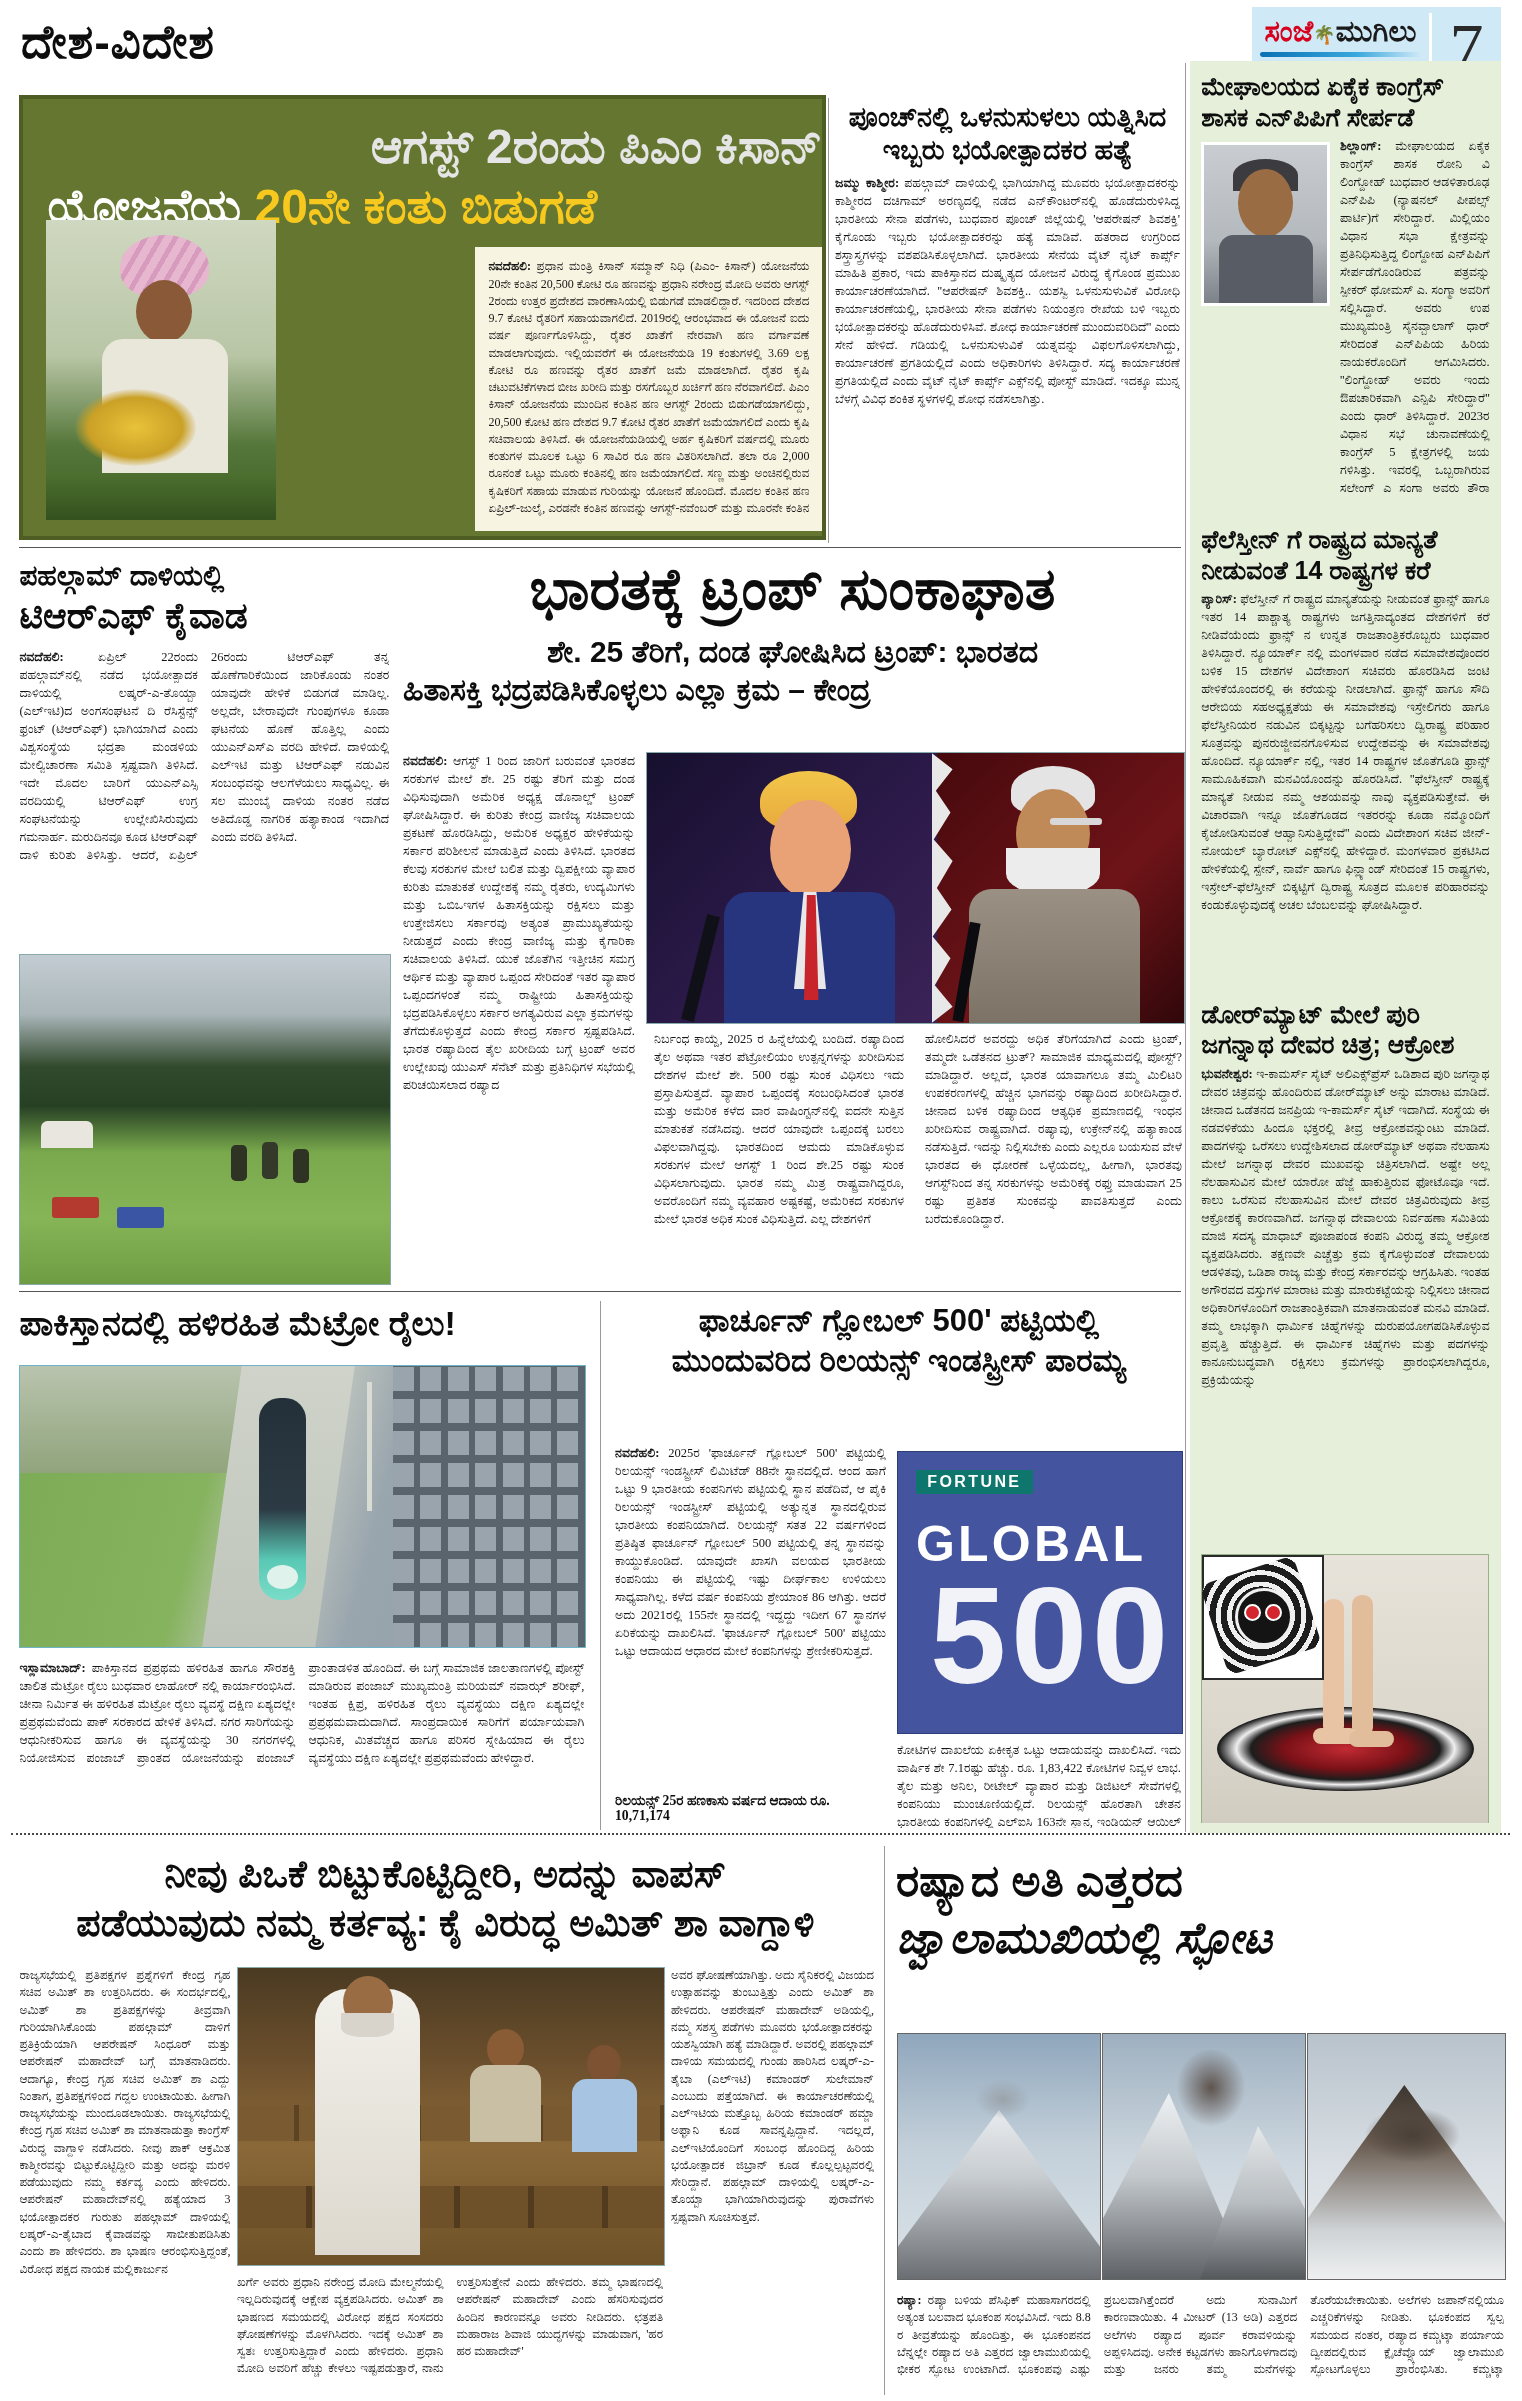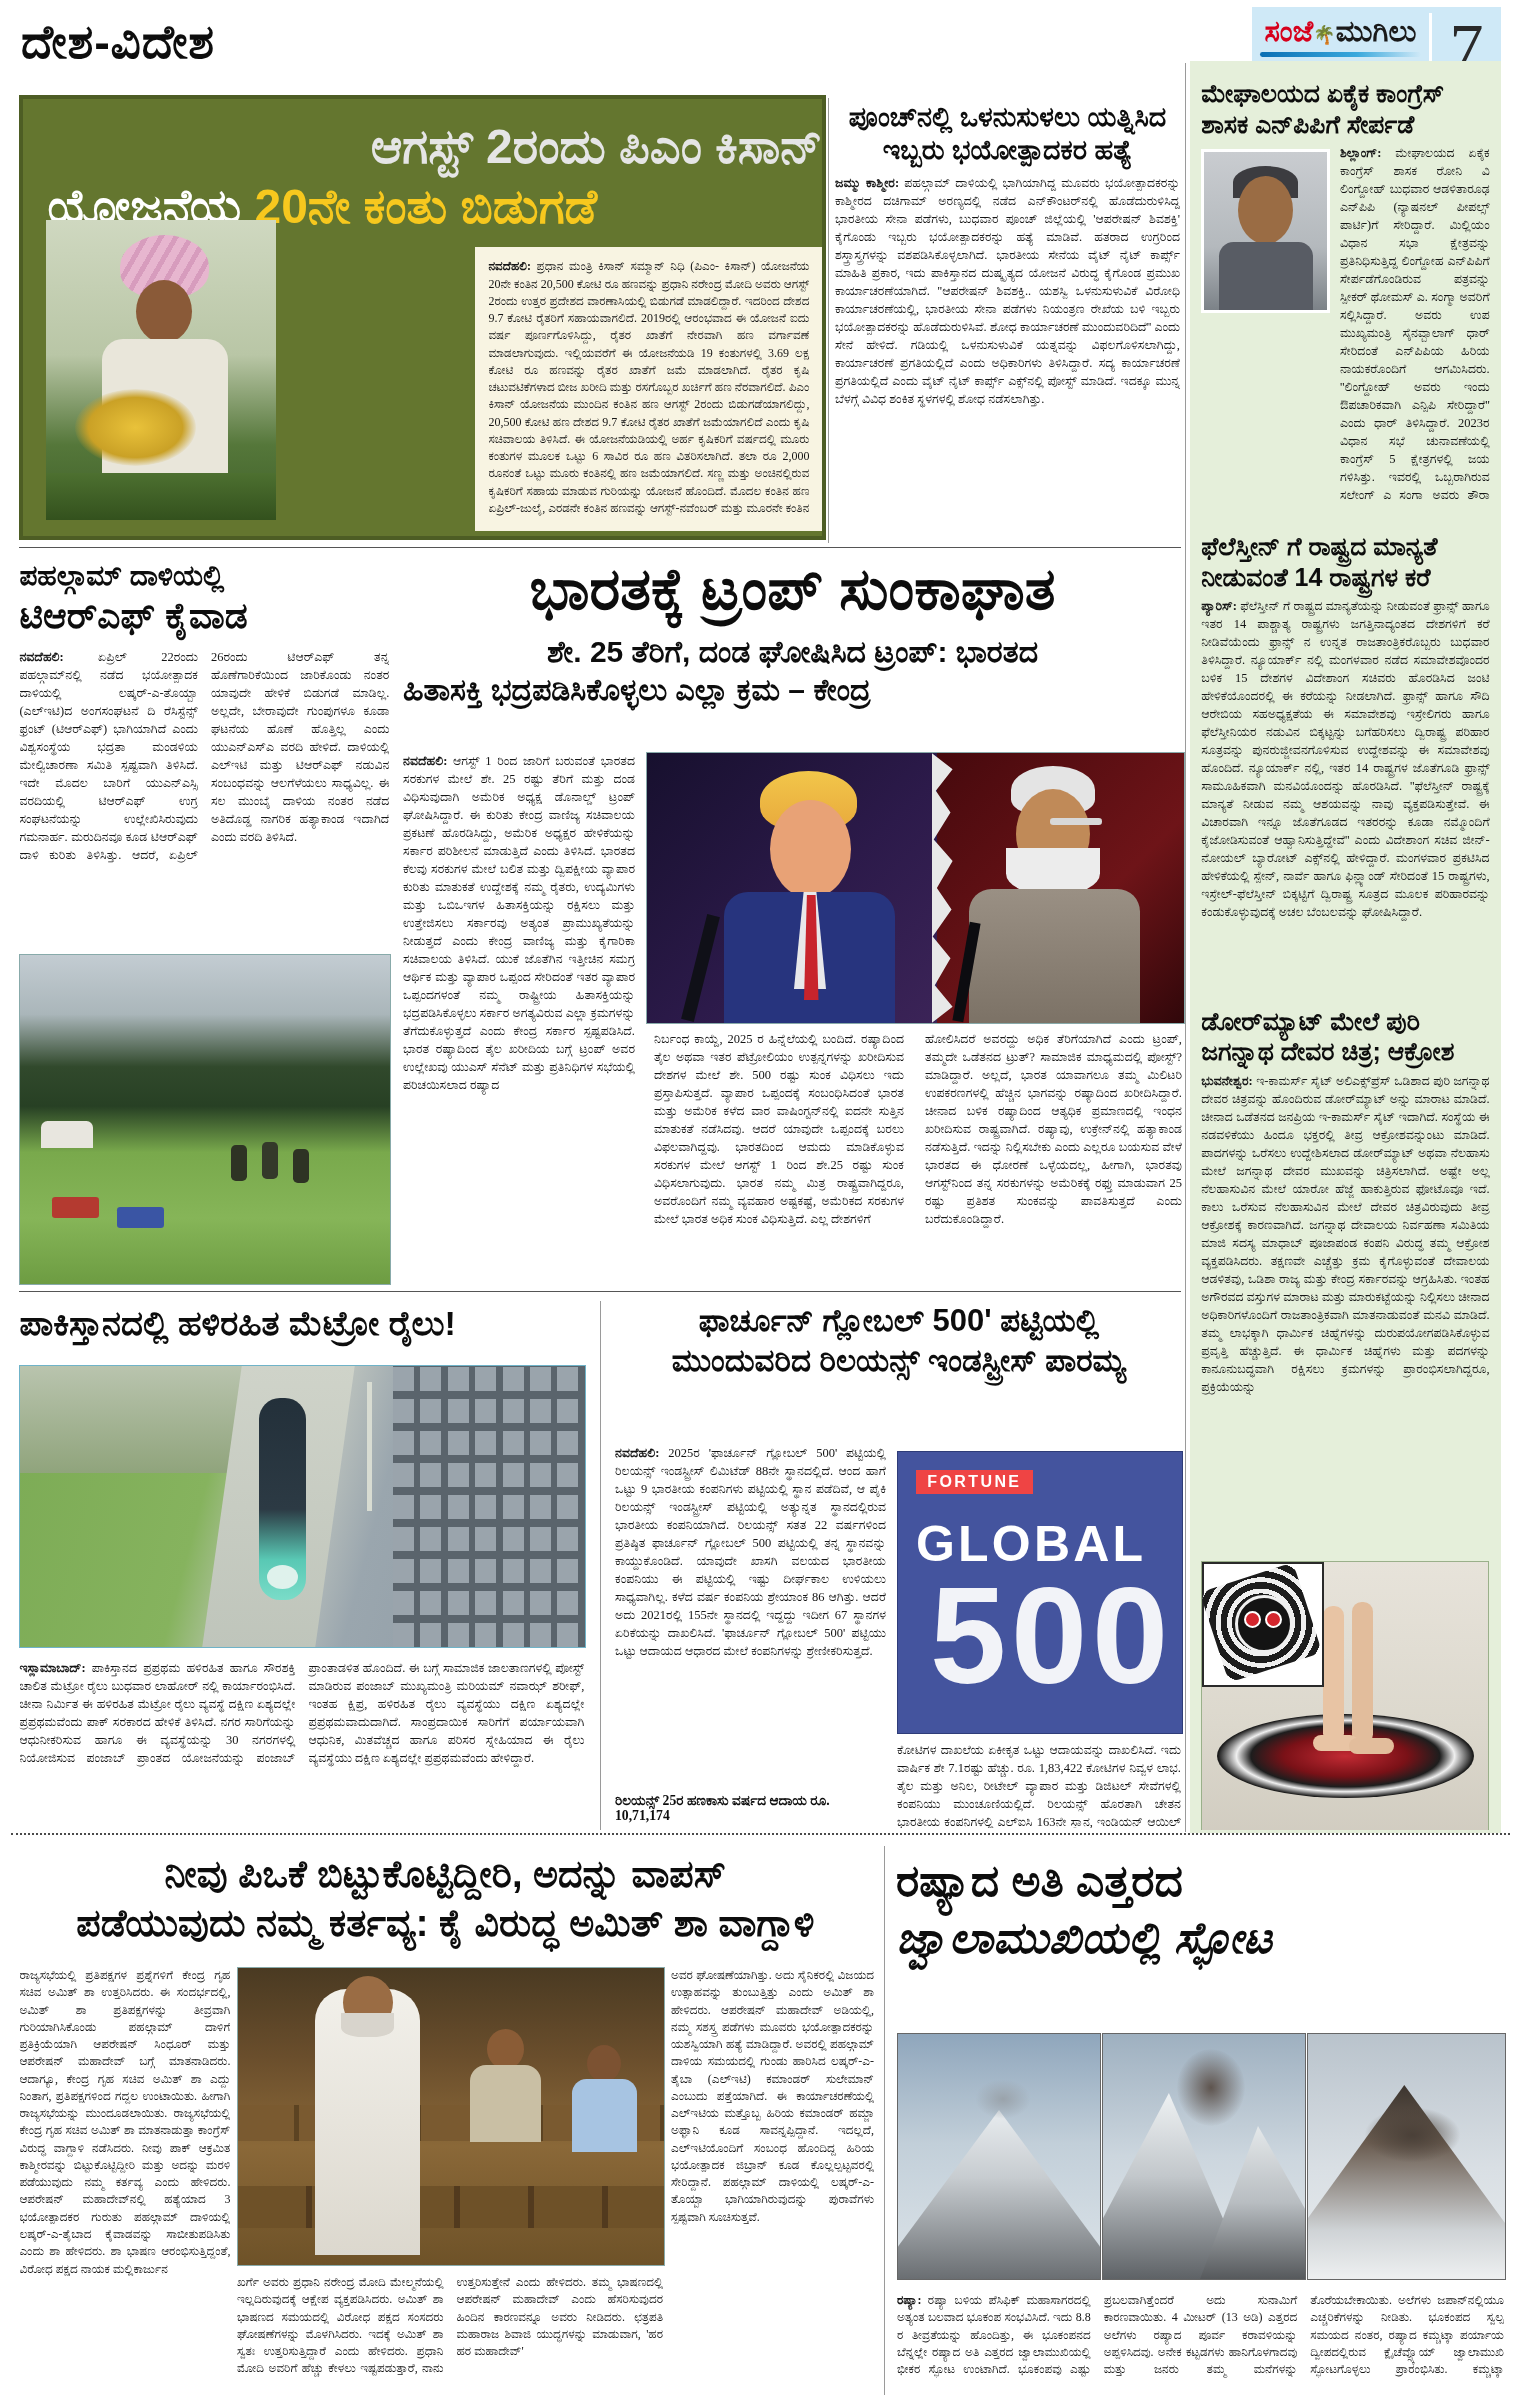--- a/index.html
+++ b/index.html
@@ -32,21 +32,21 @@
              border:4px solid #4d5d24;box-sizing:border-box;}
   #kisan-card{position:absolute;left:452px;top:148px;width:347px;height:284px;
               background:#f8f4e2;padding:11.3px 13px;box-sizing:border-box;}
   
   #rail{left:1190px;top:61px;width:311px;height:1772px;background:#e5efda;
         padding:11.3px 11.3px 0 11.3px;box-sizing:border-box;}
   .rail-art{overflow:hidden;}
   
   #fortune-logo{left:897px;top:1451px;width:284px;height:281px;background:#44549e;
                 border:0.8px solid #2e3c78;}
-  #fl-brand{position:absolute;left:18px;top:18px;background:#ef4444;color:#fff;
+  #fl-brand{position:absolute;left:18px;top:18px;background:#0f766e;color:#fff;
             font-size:16px;font-weight:bold;letter-spacing:2.4px;padding:3.2px 11.3px;}
   #fl-global{position:absolute;left:18px;top:63px;color:#fff;font-size:50px;font-weight:bold;letter-spacing:3.2px;}
   #fl-500{position:absolute;left:32px;top:105px;color:rgba(255,255,255,.93);font-size:137px;
           font-weight:bold;letter-spacing:4.8px;}
   .figure-head{position:absolute;border-radius:50%;}
   .win-grid{background:
      repeating-linear-gradient(90deg,transparent 0 21px,#5a646c 21px 27.4px),
      repeating-linear-gradient(0deg,transparent 0 24px,#5a646c 24px 32px);}
 </style>
 </head>
@@ -103,21 +103,21 @@
       <span>ಪಹಲ್ಗಾಮ್ ದಾಳಿಯಲ್ಲಿ ಭಾಗಿಯಾಗಿದ್ದ ಮೂವರು ಭಯೋತ್ಪಾದಕರನ್ನು ಕಾಶ್ಮೀರದ ದಚಿಗಾಮ್ ಅರಣ್ಯದಲ್ಲಿ ನಡೆದ ಎನ್‌ಕೌಂಟರ್‌ನಲ್ಲಿ ಹೊಡೆದುರುಳಿಸಿದ್ದ ಭಾರತೀಯ ಸೇನಾ ಪಡೆಗಳು, ಬುಧವಾರ ಪೂಂಚ್ ಜಿಲ್ಲೆಯಲ್ಲಿ 'ಆಪರೇಷನ್ ಶಿವಶಕ್ತಿ' ಕೈಗೊಂಡು ಇಬ್ಬರು ಭಯೋತ್ಪಾದಕರನ್ನು ಹತ್ಯೆ ಮಾಡಿವೆ. ಹತರಾದ ಉಗ್ರರಿಂದ ಶಸ್ತ್ರಾಸ್ತ್ರಗಳನ್ನು ವಶಪಡಿಸಿಕೊಳ್ಳಲಾಗಿದೆ. ಭಾರತೀಯ ಸೇನೆಯ ವೈಟ್ ನೈಟ್ ಕಾರ್ಪ್ಸ್ ಮಾಹಿತಿ ಪ್ರಕಾರ, ಇದು ಪಾಕಿಸ್ತಾನದ ದುಷ್ಕೃತ್ಯದ ಯೋಜನೆ ವಿರುದ್ಧ ಕೈಗೊಂಡ ಪ್ರಮುಖ ಕಾರ್ಯಾಚರಣೆಯಾಗಿದೆ. ''ಆಪರೇಷನ್ ಶಿವಶಕ್ತಿ.. ಯಶಸ್ವಿ ಒಳನುಸುಳುವಿಕೆ ವಿರೋಧಿ ಕಾರ್ಯಾಚರಣೆಯಲ್ಲಿ, ಭಾರತೀಯ ಸೇನಾ ಪಡೆಗಳು ನಿಯಂತ್ರಣ ರೇಖೆಯ ಬಳಿ ಇಬ್ಬರು ಭಯೋತ್ಪಾದಕರನ್ನು ಹೊಡೆದುರುಳಿಸಿವೆ. ಶೋಧ ಕಾರ್ಯಾಚರಣೆ ಮುಂದುವರಿದಿದೆ'' ಎಂದು ಸೇನೆ ಹೇಳಿದೆ. ಗಡಿಯಲ್ಲಿ ಒಳನುಸುಳುವಿಕೆ ಯತ್ನವನ್ನು ವಿಫಲಗೊಳಿಸಲಾಗಿದ್ದು, ಕಾರ್ಯಾಚರಣೆ ಪ್ರಗತಿಯಲ್ಲಿದೆ ಎಂದು ಅಧಿಕಾರಿಗಳು ತಿಳಿಸಿದ್ದಾರೆ. ಸದ್ಯ ಕಾರ್ಯಾಚರಣೆ ಪ್ರಗತಿಯಲ್ಲಿದೆ ಎಂದು ವೈಟ್ ನೈಟ್ ಕಾರ್ಪ್ಸ್ ಎಕ್ಸ್‌ನಲ್ಲಿ ಪೋಸ್ಟ್ ಮಾಡಿದೆ. ಇದಕ್ಕೂ ಮುನ್ನ ಬೆಳಗ್ಗೆ ವಿವಿಧ ಶಂಕಿತ ಸ್ಥಳಗಳಲ್ಲಿ ಶೋಧ ನಡೆಸಲಾಗಿತ್ತು.</span>
     </div>
   </div>
 
   <div class="vrule" style="left:828px;top:98px;height:445px;"></div>
   <div class="vrule" style="left:1185px;top:63px;height:1769px;"></div>
   <div class="hrule" style="left:19.4px;top:547px;width:1162px;background:#555;"></div>
 
   <div class="abs" id="rail">
 
-    <div class="rail-art" style="height:445px;margin-top:7px;">
+    <div class="rail-art" style="height:445px;">
       <div class="hl" style="font-size:25px;">ಮೇಘಾಲಯದ ಏಕೈಕ ಕಾಂಗ್ರೆಸ್</div>
       <div class="hl" style="font-size:25px;margin:2.4px 0 6.5px 0;">ಶಾಸಕ ಎನ್‌ಪಿಪಿಗೆ ಸೇರ್ಪಡೆ</div>
       <div class="photo" style="position:relative;float:left;width:123px;height:158px;margin:4.8px 9.7px 3.2px 0;border:3.2px solid #fff;">
         <div class="abs" style="left:0;top:0;right:0;bottom:0;background:linear-gradient(180deg,#c9ccd0 0%,#b4b9bd 60%,#7c8288 100%);"></div>
         <div class="abs" style="left:29px;top:14.5px;width:65px;height:32px;border-radius:50% 50% 0 0;background:#3c3c40;"></div>
         <div class="abs figure-head" style="left:34px;top:24px;width:55px;height:68px;background:#9a6c44;"></div>
         <div class="abs" style="left:14.5px;top:90px;width:94px;height:68px;border-radius:14.5px 14.5px 0 0;background:#585c64;"></div>
       </div>
       <div class="body-text" style="height:355px;">
         <span class="dateline">ಶಿಲ್ಲಾಂಗ್:</span>

